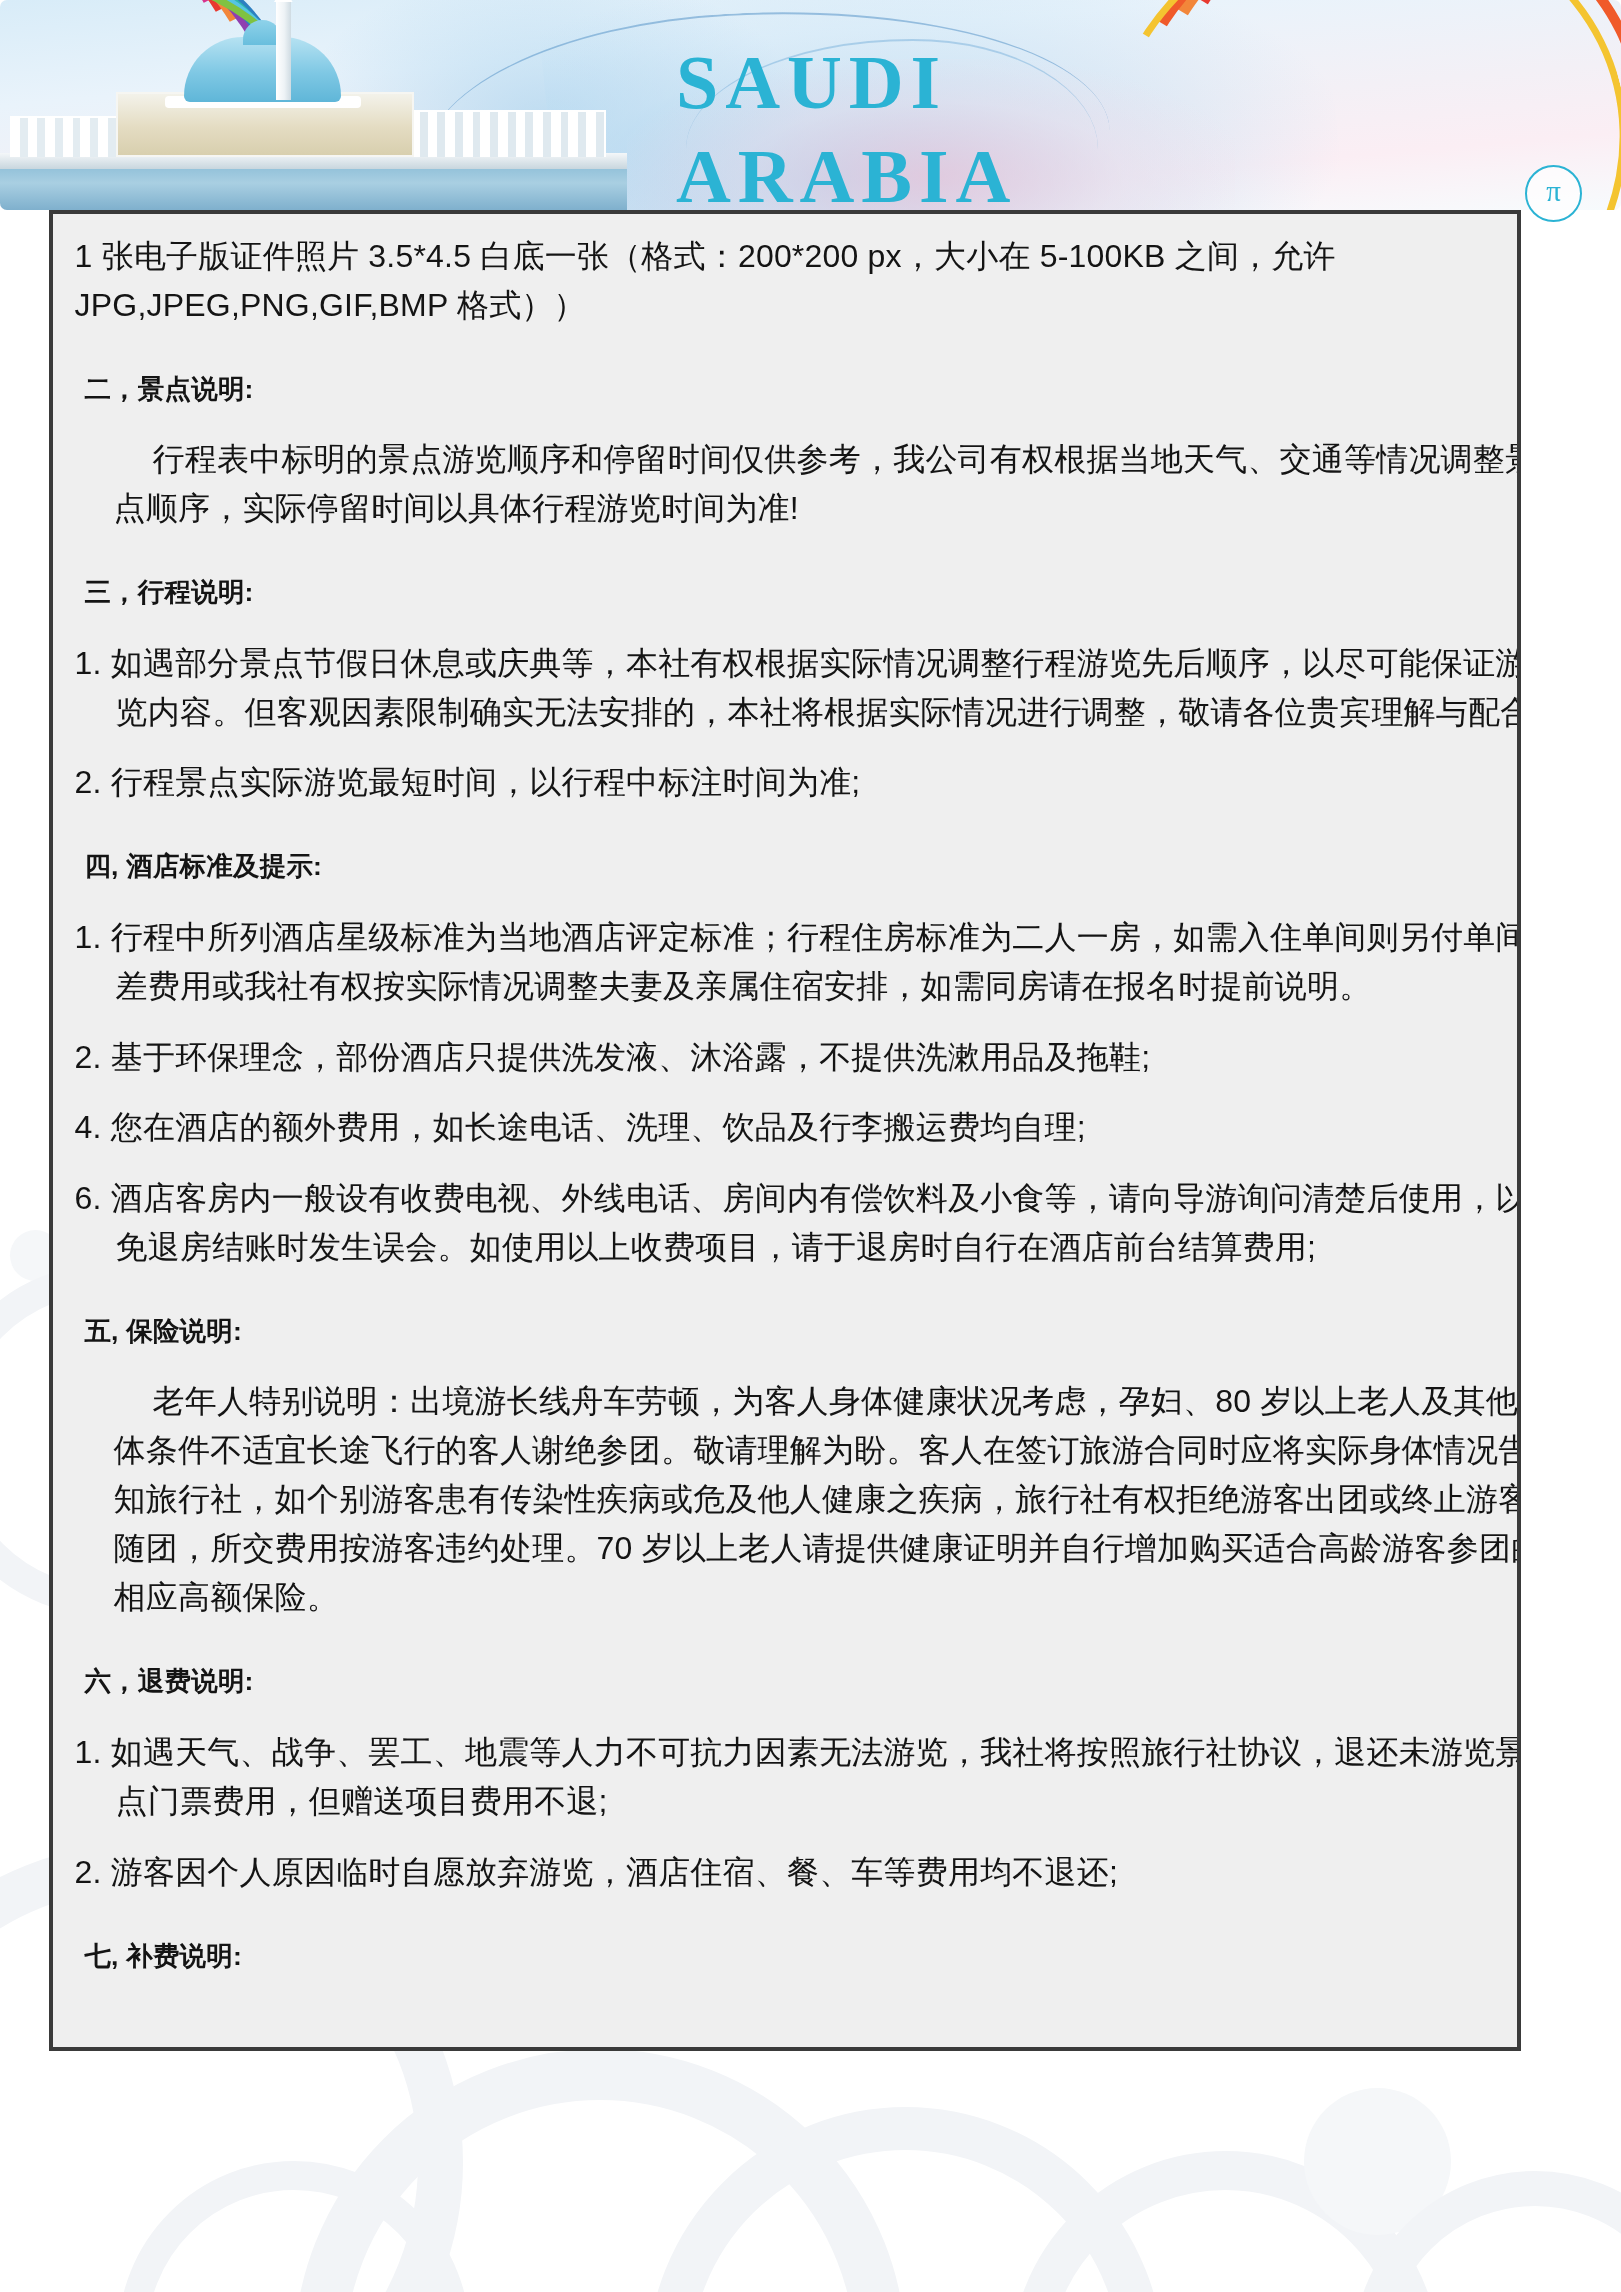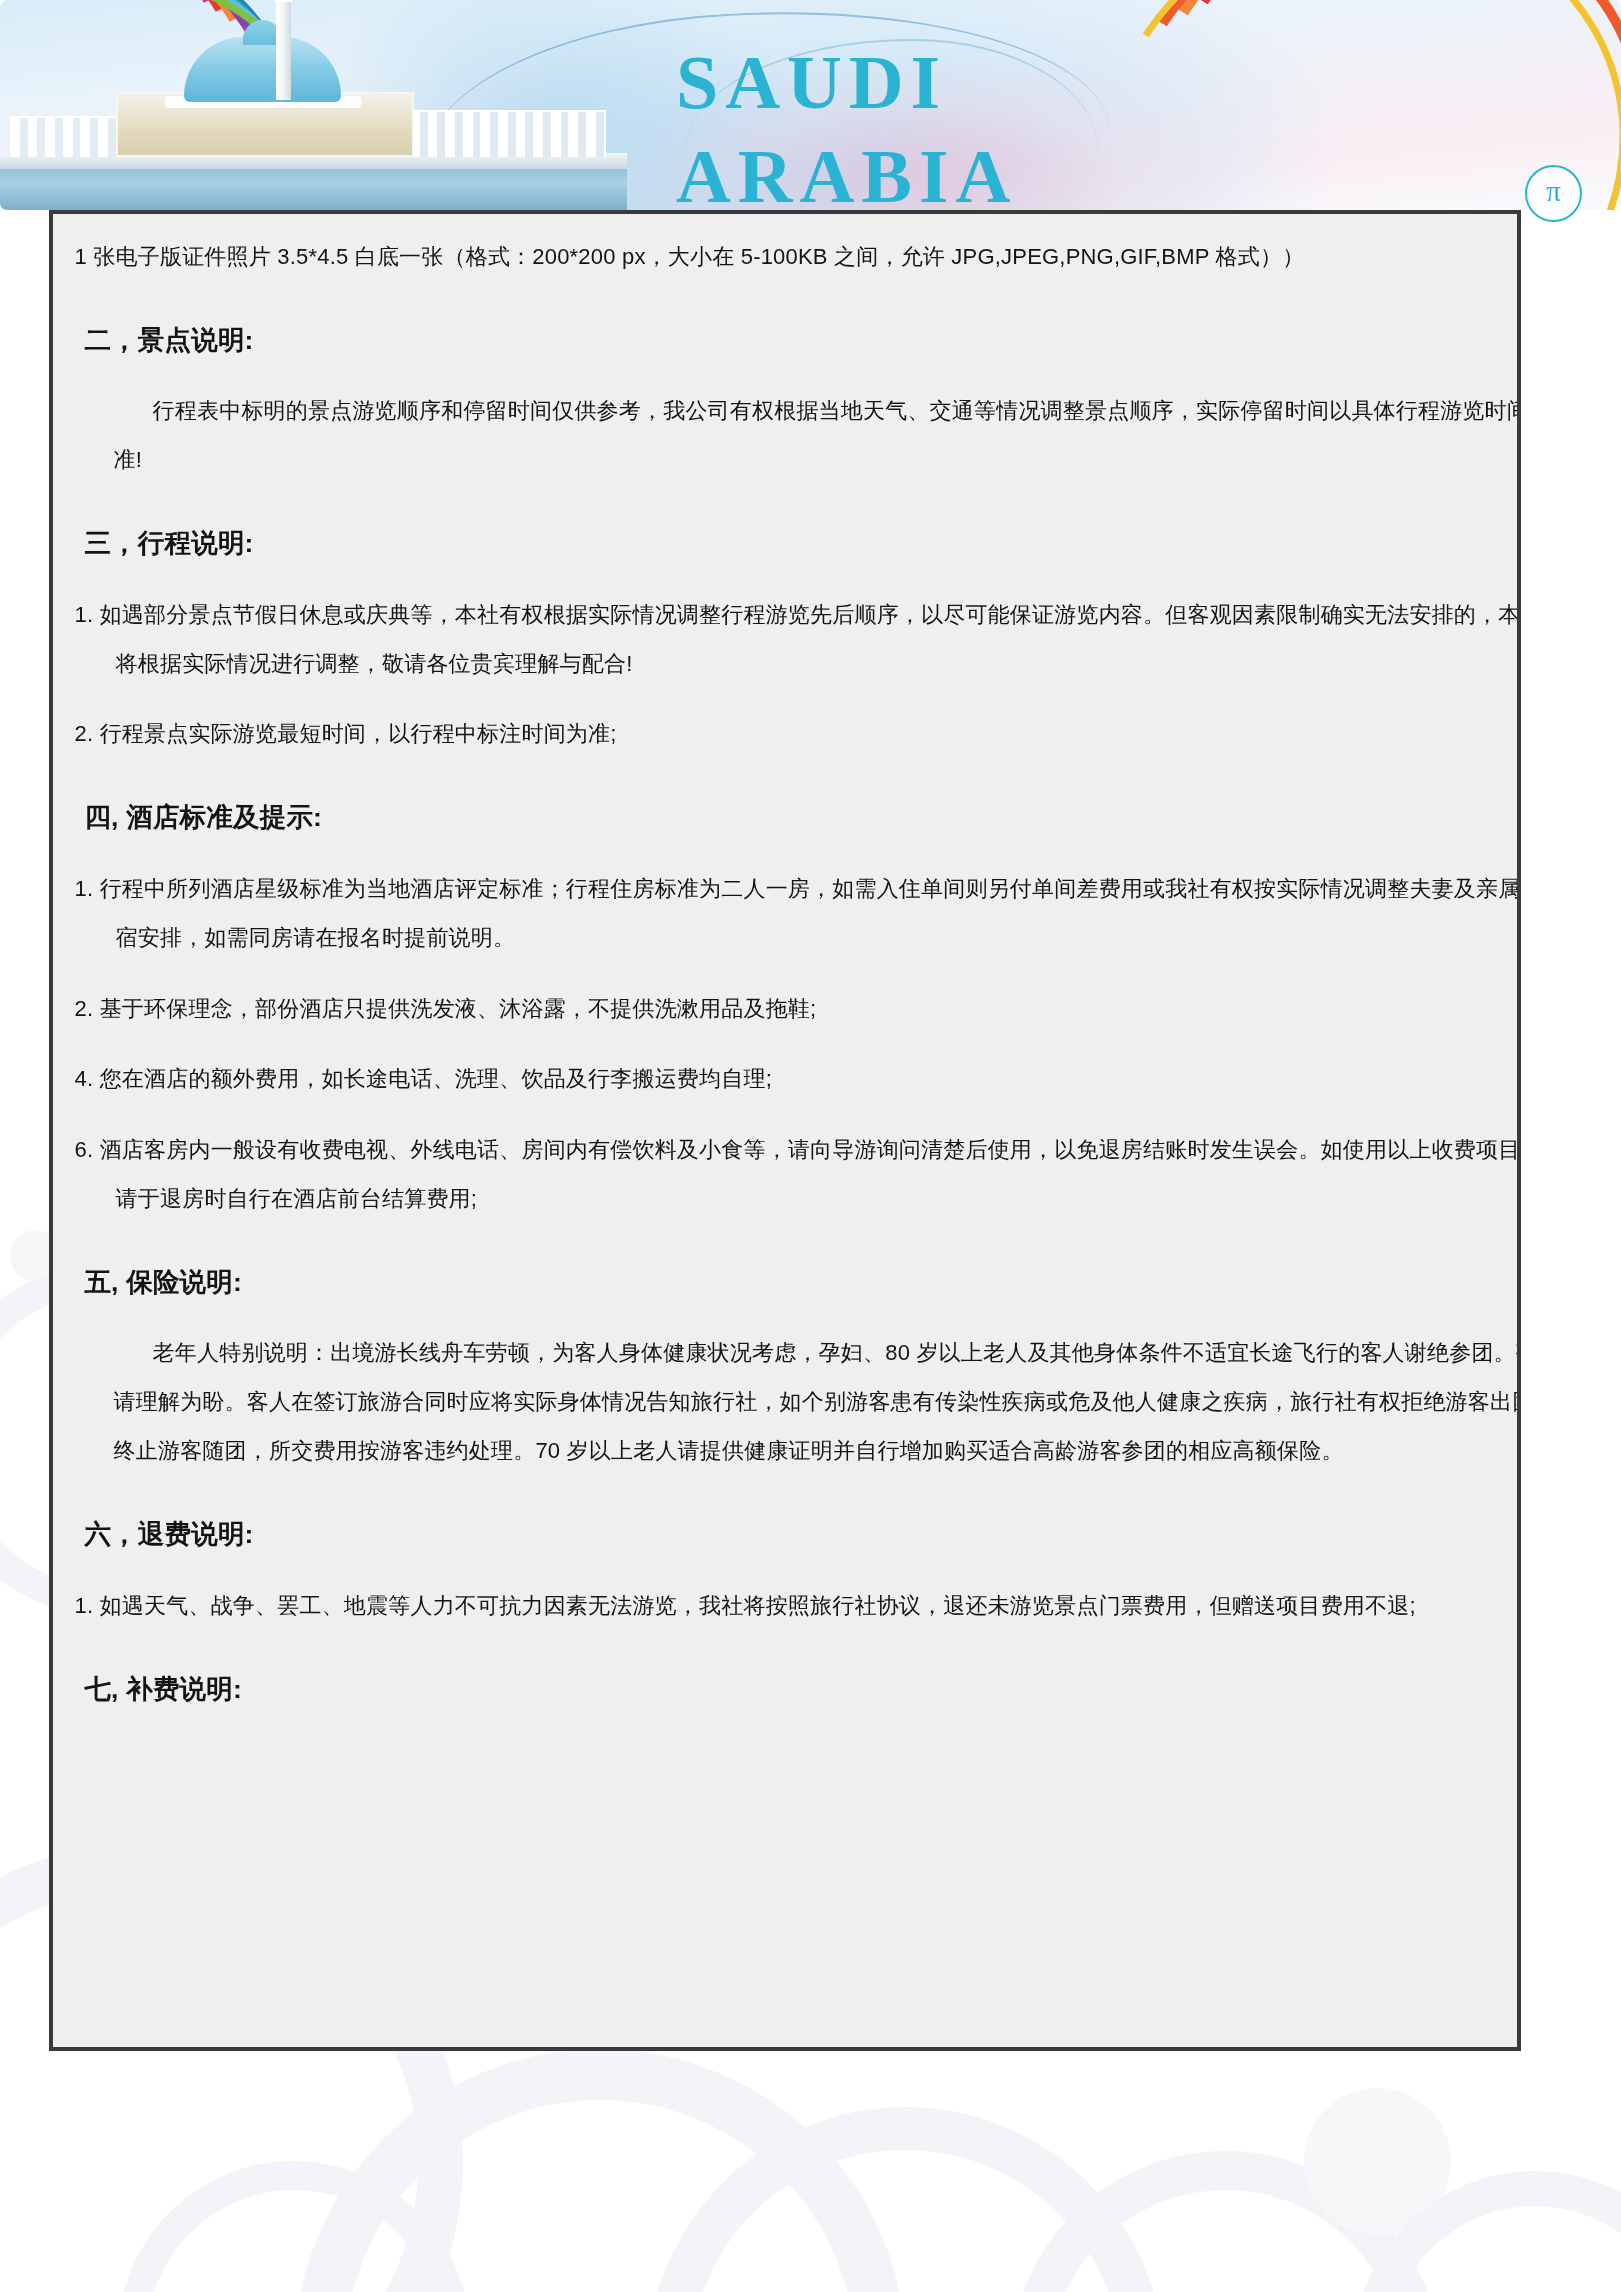--- a/index.html
+++ b/index.html
@@ -195,21 +195,21 @@
   }
   #doc-inner {
     width: 1529px;   
     padding: 0 23.5px 0 21.6px;
     box-sizing: border-box;
   }
 
   p.blk {
     margin: 0;
     color: #141414;
-    font-size: 22px;
+    font-size: 32px;
     line-height: 49px;
     letter-spacing: 0.2px;
     font-family: "Liberation Sans", "DejaVu Sans", sans-serif;
   }
   p.head {
     font-weight: 700;
     font-size: 26.5px;
     margin-top: 35px;
     margin-bottom: 21.6px;
     padding-left: 9.8px;
@@ -316,20 +316,21 @@
       <p class="blk item">1. 行程中所列酒店星级标准为当地酒店评定标准；行程住房标准为二人一房，如需入住单间则另付单间差费用或我社有权按实际情况调整夫妻及亲属住宿安排，如需同房请在报名时提前说明。</p>
       <p class="blk item">2. 基于环保理念，部份酒店只提供洗发液、沐浴露，不提供洗漱用品及拖鞋;</p>
       <p class="blk item">4. 您在酒店的额外费用，如长途电话、洗理、饮品及行李搬运费均自理;</p>
       <p class="blk item">6. 酒店客房内一般设有收费电视、外线电话、房间内有偿饮料及小食等，请向导游询问清楚后使用，以免退房结账时发生误会。如使用以上收费项目，请于退房时自行在酒店前台结算费用;</p>
 
       <p class="blk head">五, 保险说明:</p>
       <p class="blk indent">老年人特别说明：出境游长线舟车劳顿，为客人身体健康状况考虑，孕妇、80 岁以上老人及其他身体条件不适宜长途飞行的客人谢绝参团。敬请理解为盼。客人在签订旅游合同时应将实际身体情况告知旅行社，如个别游客患有传染性疾病或危及他人健康之疾病，旅行社有权拒绝游客出团或终止游客随团，所交费用按游客违约处理。70 岁以上老人请提供健康证明并自行增加购买适合高龄游客参团的相应高额保险。</p>
 
       <p class="blk head">六，退费说明:</p>
       <p class="blk item">1. 如遇天气、战争、罢工、地震等人力不可抗力因素无法游览，我社将按照旅行社协议，退还未游览景点门票费用，但赠送项目费用不退;</p>
+      <p class="blk item">2. 游客因个人原因临时自愿放弃游览，酒店住宿、餐、车等费用均不退还;</p>
 
       <p class="blk head">七, 补费说明:</p>
 
     </div>
   </div>
 
 </div>
 
 
 </body></html>

